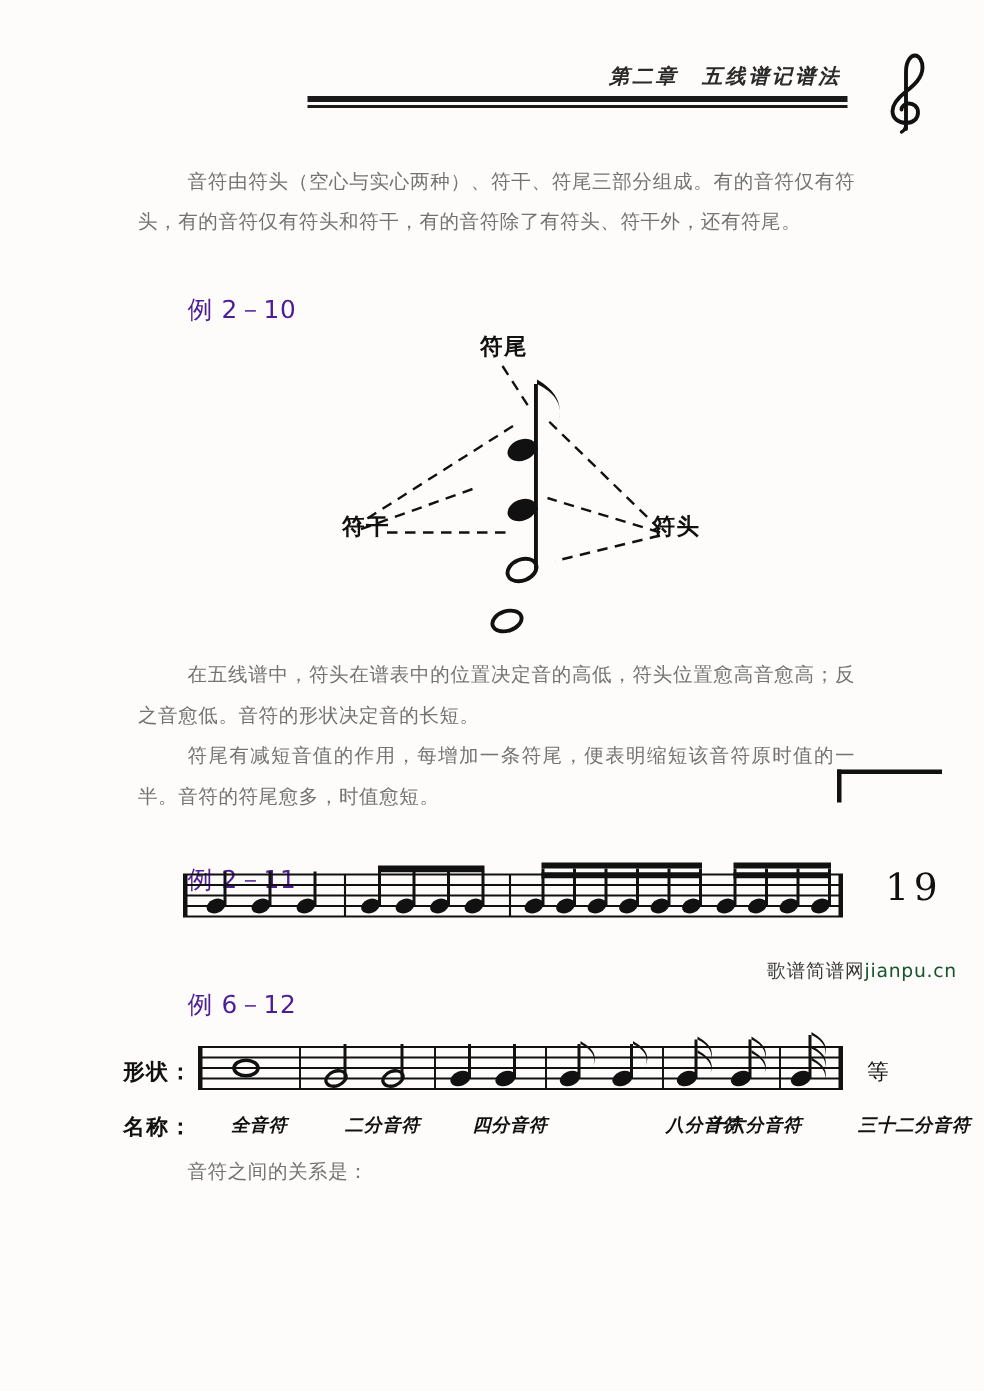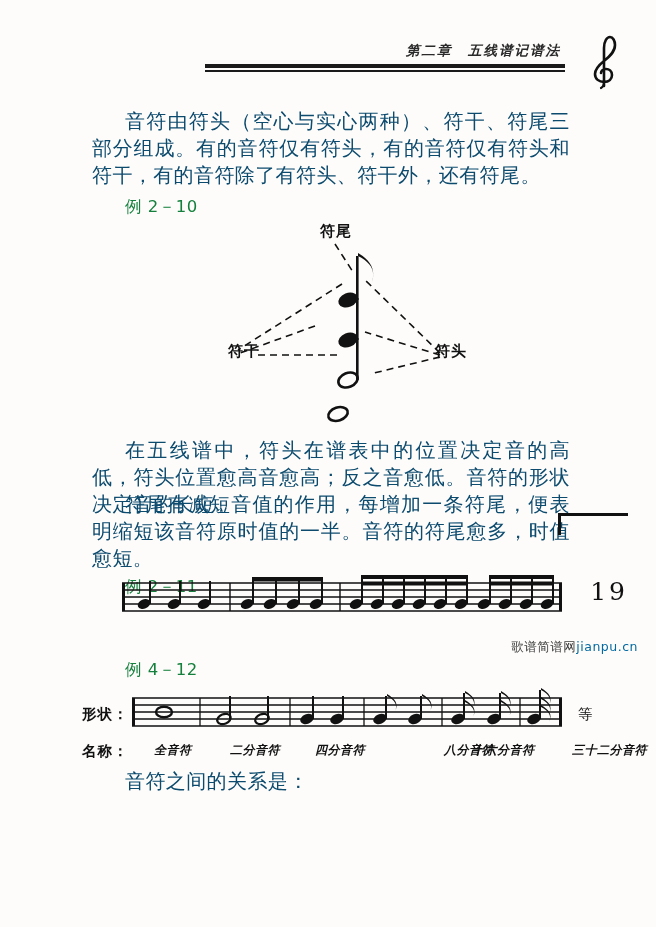--- a/index.html
+++ b/index.html
@@ -62,37 +62,37 @@
     top: -6px;
     width: 48px;
     height: 56px;
     color: #111;
   }
 
   
   .para {
     position: absolute;
     font-family: "DejaVu Sans", sans-serif;
-    font-size: 20px;
-    color: #0c4a6e;
+    font-size: 13px;
+    color: #737373;
     line-height: 27px;
     letter-spacing: 0.4px;
     text-align: justify;
   }
   .p1 { left: 92px; top: 108px; width: 478px; text-indent: 33px; }
   .p2 { left: 92px; top: 437px; width: 478px; text-indent: 33px; }
   .p3 { left: 92px; top: 491px; width: 478px; text-indent: 33px; }
   .p4 { left: 92px; top: 630px; width: 478px; text-indent: 33px; }
   .p5 { left: 92px; top: 768px; width: 478px; text-indent: 33px; }
 
   .exlabel {
     position: absolute;
     font-family: "DejaVu Sans", sans-serif;
     font-size: 16.5px;
-    color: #15803d;
+    color: #4c1d95;
     letter-spacing: 0.5px;
   }
   .ex1 { left: 125px; top: 196px; }
   .ex2 { left: 125px; top: 576px; }
   .ex3 { left: 125px; top: 659px; }
 
   
   .fig210 {
     position: absolute;
     left: 80px;
@@ -184,21 +184,21 @@
   
   .watermark {
     position: absolute;
     right: 18px;
     bottom: 10px;
     font-family: "DejaVu Sans", sans-serif;
     font-size: 12.5px;
     color: #3a3a3a;
     letter-spacing: 0.5px;
   }
-  .watermark .wm-url { color: #0369a1; }
+  .watermark .wm-url { color: #14532d; }
 </style>
 </head>
 <body>
 
 <div class="page">
 
   <div class="header">
     <div class="header-title">第二章　五线谱记谱法</div>
     <div class="header-rule"></div>
     <div class="header-rule2"></div>
@@ -326,21 +326,21 @@
         <rect x="409" y="6" width="2" height="25"></rect>
         <ellipse cx="425" cy="31" rx="6.5" ry="4.6" transform="rotate(-22 425 31)"></ellipse>
         <rect x="430" y="6" width="2" height="25"></rect>
         <rect x="367" y="2" width="65" height="4"></rect>
         <rect x="367" y="8.5" width="65" height="4"></rect>
       </g>
     </svg>
   </div>
 
 
-  <div class="exlabel ex3">例 4－12</div>
+  <div class="exlabel ex3">例 6－12</div>
 
   <div class="rowlabel lbl-shape">形状：</div>
   <div class="rowlabel lbl-deng">等</div>
 
   <div class="notation n212">
     <svg width="430" height="52" viewBox="0 0 430 52">
       <g stroke="#111" stroke-width="1.3">
         <line x1="0" y1="10" x2="430" y2="10"></line>
         <line x1="0" y1="17" x2="430" y2="17"></line>
         <line x1="0" y1="24" x2="430" y2="24"></line>

